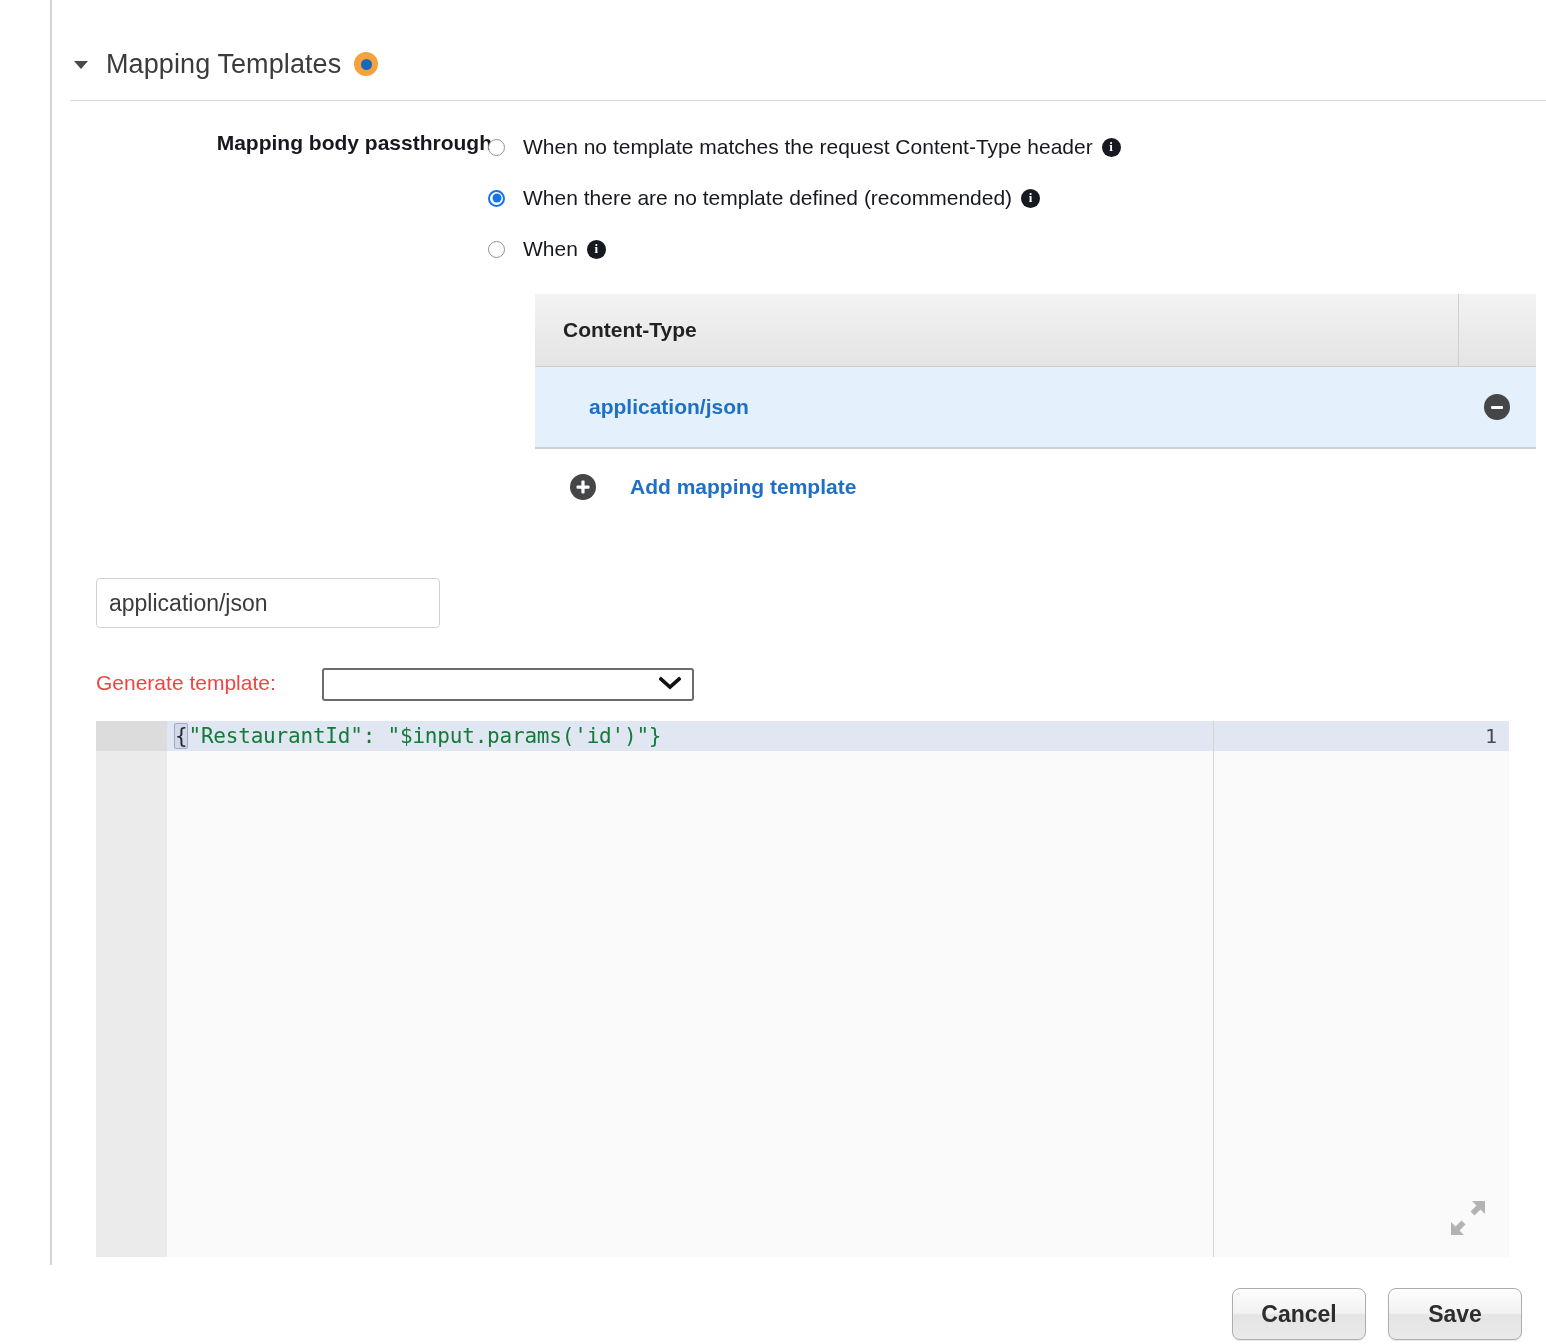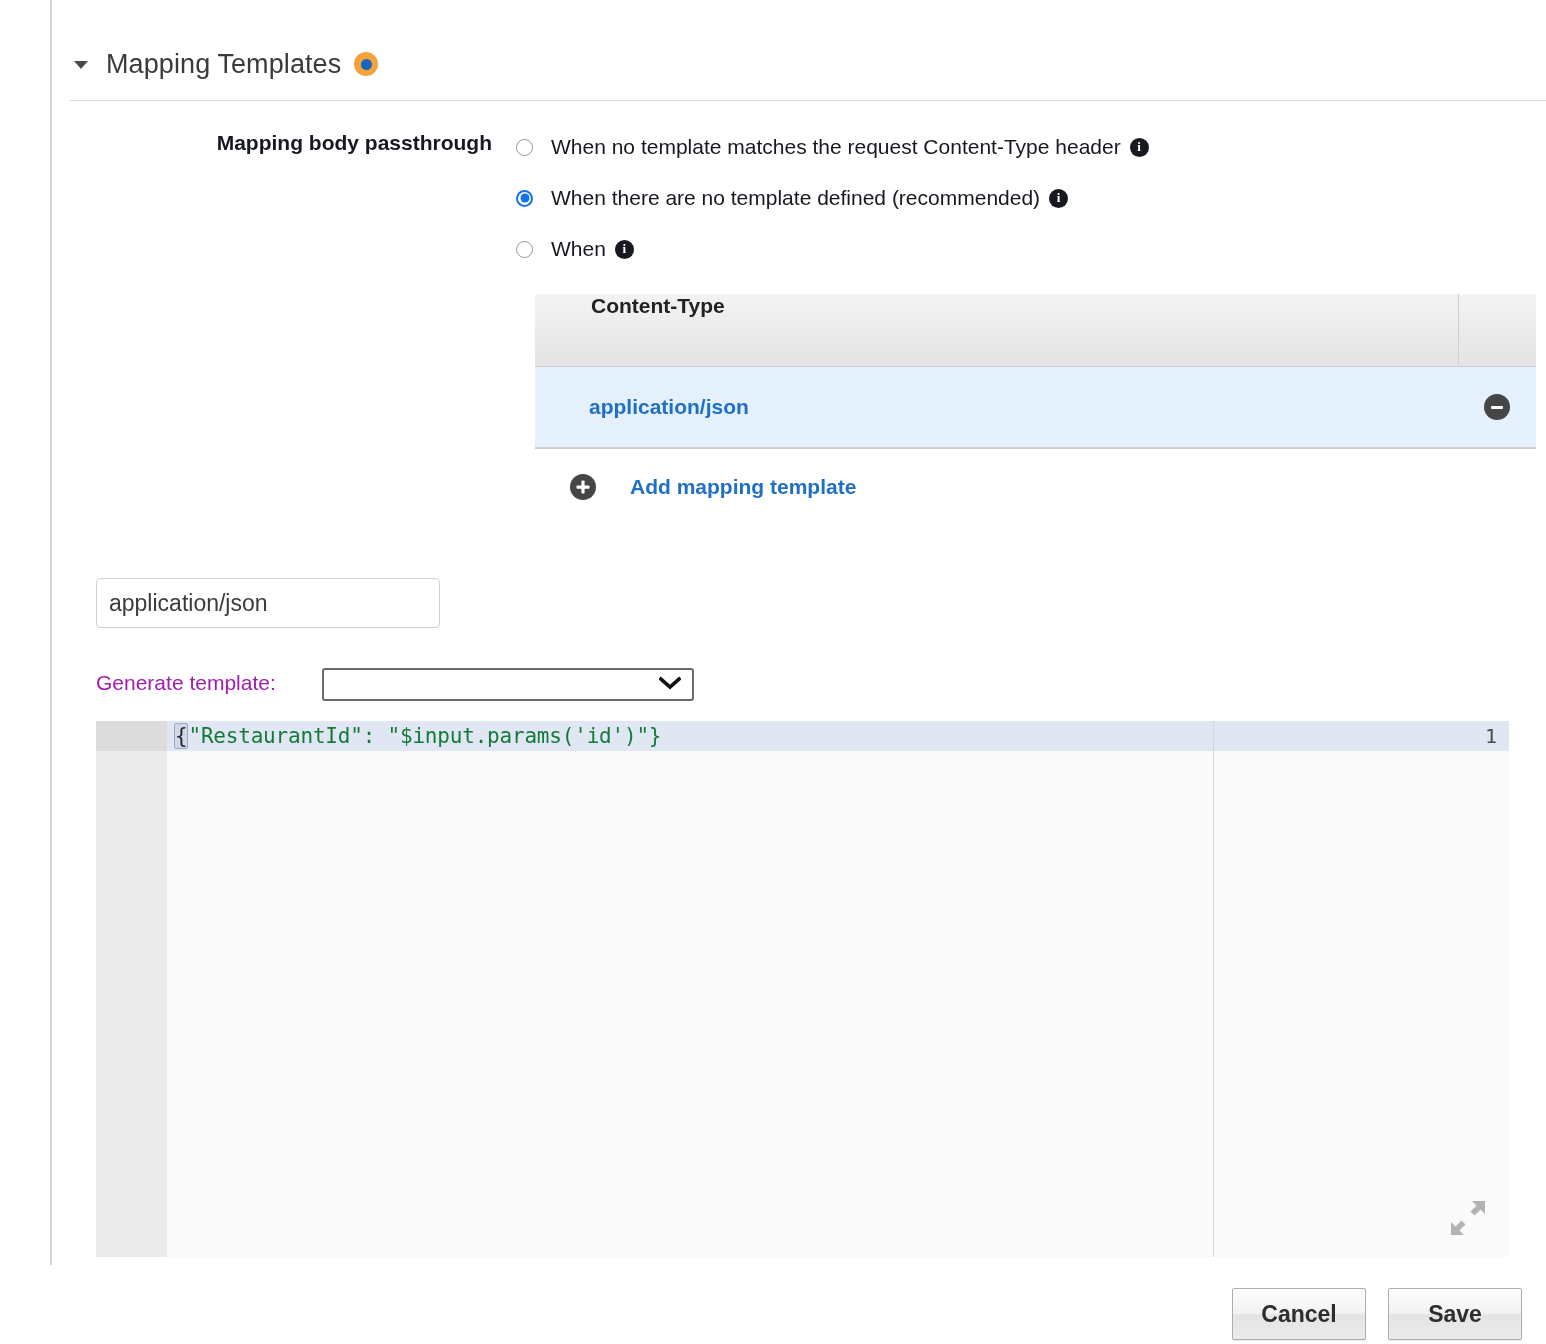--- a/index.html
+++ b/index.html
@@ -46,21 +46,21 @@
     position: absolute; left: 30px; top: 100px; width: 1516px; height: 1px;
     background: #d9d9d9;
   }
 
   
   .passthrough-label {
     position: absolute; left: 128px; top: 131px;
     font-size: 21px; font-weight: 700; color: #16191f;
     width: 324px; text-align: right;
   }
-  .radio-group { position: absolute; left: 476px; top: 130px; }
+  .radio-group { position: absolute; left: 448px; top: 130px; }
   .radio-row {
     display: flex; align-items: center; height: 34px; margin-bottom: 17px;
     cursor: pointer;
   }
   .radio {
     width: 17px; height: 17px; border-radius: 50%;
     border: 1.6px solid #949494; background: #fff;
     margin-right: 18px; flex: 0 0 auto; position: relative;
   }
   .radio.checked { border-color: #1473e6; border-width: 2px; }
@@ -80,21 +80,21 @@
 
   
   .ct-table {
     position: absolute; left: 495px; top: 294px; width: 1001px;
     border: 0; font-size: 0;
   }
   .ct-head {
     display: flex; height: 73px;
     background: linear-gradient(180deg,#f3f3f3 0%,#e4e4e4 100%);
     border-bottom: 1px solid #cfcfcf;
-    padding-left: 28px;
+    align-items: center;
   }
   .ct-head .c1 { flex: 1; padding-left: 28px; font-size: 21px; font-weight: 700; color: #222; }
   .ct-head .c2 { width: 78px; border-left: 1px solid #cfcfcf; height: 73px; }
   .ct-row {
     display: flex; height: 82px; align-items: center;
     background: #e4f1fd; border-bottom: 2px solid #cfcfcf;
   }
   .ct-row .c1 { flex: 1; padding-left: 54px; }
   .ct-row .c2 { width: 78px; display:flex; align-items:center; justify-content:center; }
   .ct-link {
@@ -118,21 +118,21 @@
   .ct-input {
     position: absolute; left: 56px; top: 578px; width: 344px; height: 50px;
     border: 1px solid #d2d2d2; border-radius: 4px; background: #fff;
     font-family: "Liberation Sans", sans-serif; font-size: 23px; color: #3b3b3b;
     padding: 0 12px; outline: none;
   }
 
   
   .gen-label {
     position: absolute; left: 56px; top: 671px;
-    font-size: 21px; color: #a21caf; white-space: nowrap;
+    font-size: 21px; color: #ef4444; white-space: nowrap;
   }
   .gen-select {
     position: absolute; left: 282px; top: 668px; width: 372px; height: 33px;
     border: 2px solid #6b6b6b; border-radius: 3px; background: #fff;
     display: flex; align-items: center; justify-content: flex-end;
     padding-right: 11px; cursor: pointer;
   }
   .gen-select .chev { display:block; }
 
   
@@ -172,21 +172,21 @@
     cursor: pointer;
   }
 
   
   .footer {
     position: absolute; left: 0; top: 1288px; width: 1546px;
     display: flex; justify-content: flex-end; padding-right: 64px; gap: 22px;
   }
   .btn {
     min-width: 134px; height: 52px; padding: 0 18px;
-    border: 1px solid #adadad; border-radius: 2px;
+    border: 1px solid #adadad; border-radius: 8px;
     background: linear-gradient(180deg,#fdfdfd 0%,#f2f2f2 48%,#e4e4e4 52%,#eaeaea 100%);
     box-shadow: 0 1px 1px rgba(0,0,0,.10);
     font-family: "Liberation Sans", sans-serif;
     font-size: 23px; font-weight: 700; color: #2d2d2d;
     cursor: pointer; display:flex; align-items:center; justify-content:center;
   }
 </style>
 </head>
 <body>
 

